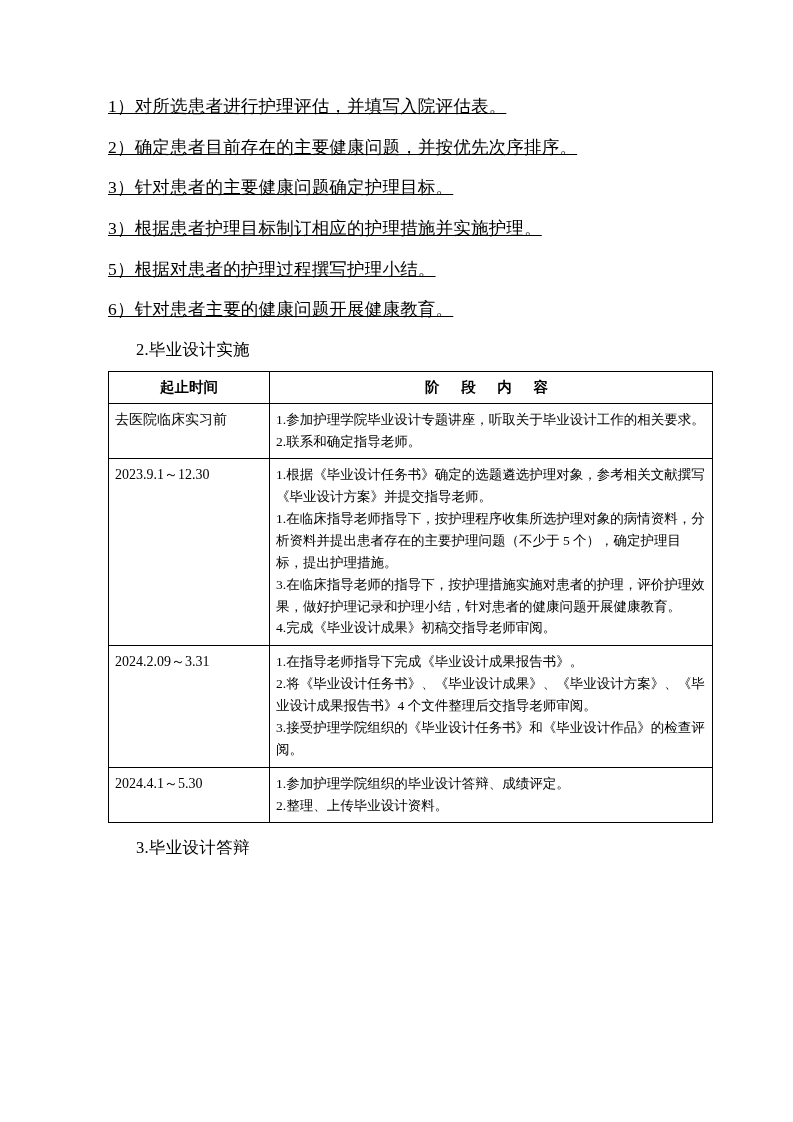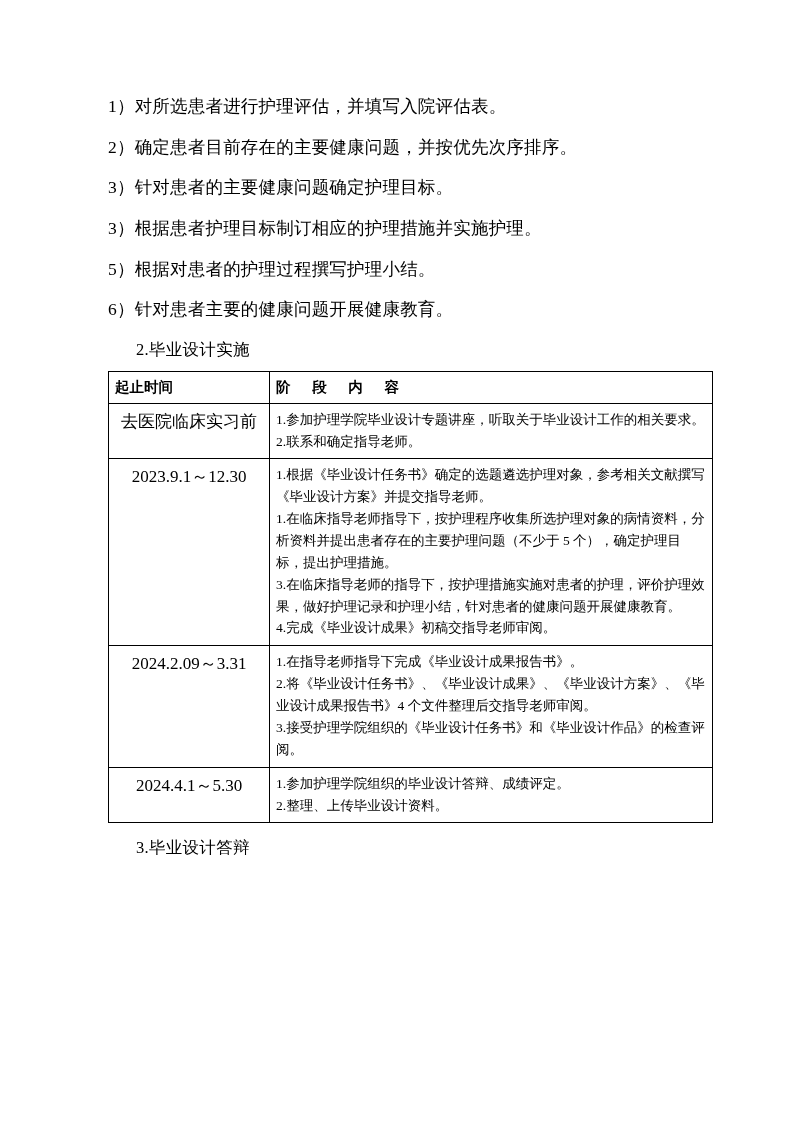--- a/index.html
+++ b/index.html
@@ -18,20 +18,21 @@
     position: relative;
     width: 793px;
     height: 1122px;
     box-sizing: border-box;
     padding: 95px 80px 0 108px;
   }
   .numbered-list {
     margin: 0;
     padding: 0;
     list-style: none;
+    text-decoration: underline;
   }
   .numbered-list li {
     font-size: 17.5px;
     line-height: 1.35;
     margin-bottom: 17px;
     letter-spacing: 0.2px;
     white-space: nowrap;
   }
   .section-heading {
     font-size: 16.5px;
@@ -50,31 +51,30 @@
     width: 605px;
     margin-left: 0;
     table-layout: fixed;
   }
   table.schedule td, table.schedule th {
     border: 1px solid #000000;
     vertical-align: top;
     padding: 5px 6px 6px 6px;
   }
   table.schedule th {
-    text-align: left;
+    text-align: center;
     font-weight: bold;
     font-size: 14.5px;
     padding-top: 6px;
     padding-bottom: 6px;
   }
   th.col-time { width: 148px; }
   th.col-content { letter-spacing: 9px; }
   td.time-cell {
-    text-align: center;
-    font-size: 17px;
+    font-size: 14px;
     line-height: 1.5;
     white-space: nowrap;
     padding-top: 7px;
   }
   td.content-cell {
     font-size: 13.5px;
     line-height: 1.62;
   }
   td.content-cell p {
     margin: 0;

